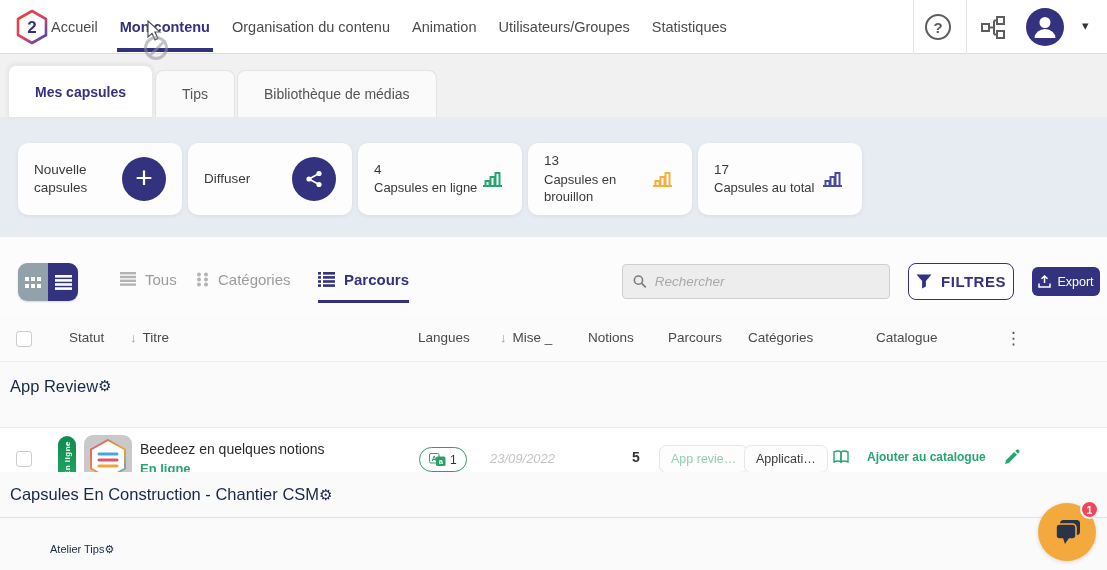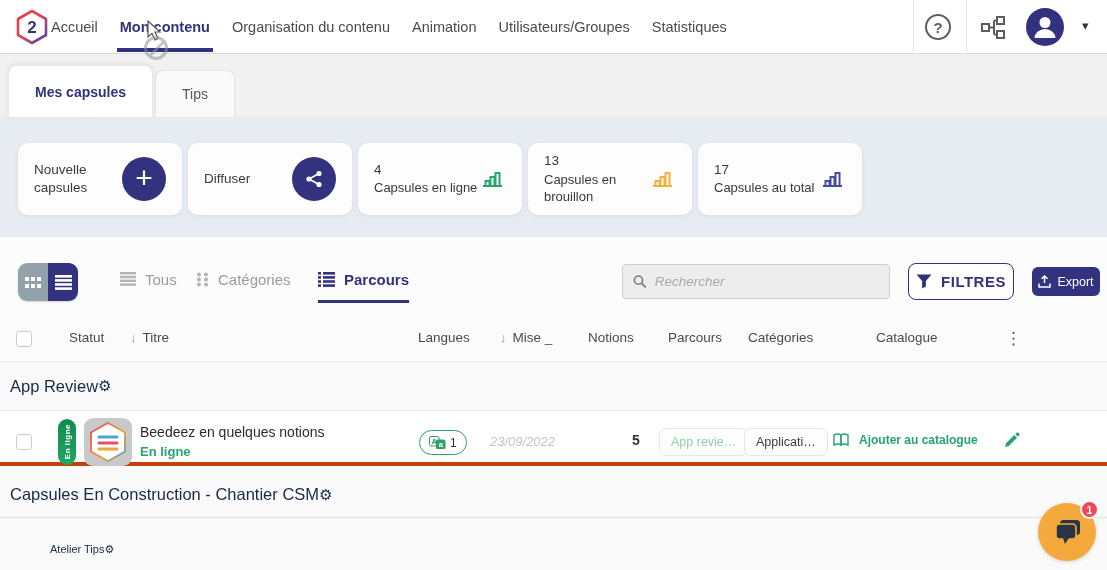--- a/index.html
+++ b/index.html
@@ -63,34 +63,34 @@
 
   .group { position:absolute; left:0; width:1107px; display:flex; align-items:center; padding-left:10px; color:#182848; background:#fafafa; }
   .group .gtitle { font-size:16.5px; font-weight:500; }
   .gear { color:#182848; font-size:15px; cursor:pointer; }
   .g1 { top:362px; height:48px; }
   .g2 { top:472px; height:45px; }
   .g3 { top:536px; height:26px; }
   .g3 .gtitle { font-size:11px; font-weight:400;margin-left:40px; }
   .g3 .gear { font-size:11px; }
 
-  .row { position:absolute; top:410px; left:0; width:1107px; height:56px; background:#fff; border-top:1px solid #ececec; border-bottom:4px solid #c2410c; }
+  .row { position:absolute; top:427px; left:0; width:1107px; height:56px; background:#fff; border-top:1px solid #ececec; border-bottom:4px solid #c2410c; }
   .vbadge { position:absolute; left:58px; top:8px; width:18px; height:46px; border-radius:9px; background:linear-gradient(#0f8a4e,#22a863); display:flex; align-items:center; justify-content:center; }
   .vbadge span { writing-mode:vertical-rl; transform:rotate(180deg); color:#fff; font-size:8px; font-weight:700; letter-spacing:.5px; }
   .thumb { position:absolute; left:84px; top:7px; width:48px; height:48px; border-radius:9px; background:#c9c9c9; display:flex; align-items:center; justify-content:center; cursor:pointer; }
   .titleblock { position:absolute; left:140px; top:13px; cursor:pointer; }
   .rtitle { font-size:14px; color:#2b2b2b; margin-bottom:4px; }
   .rstatus { font-size:13px; color:#27a56f; font-weight:600; }
   .langpill { position:absolute; left:419px; top:19px; height:25px; padding:0 9px; border:1.5px solid #2f9e68; border-radius:13px; display:flex; align-items:center; gap:4px; font-size:12px; color:#333; }
   .rdate { position:absolute; left:490px; top:23px; font-style:italic; font-size:13px; color:#c4c4c4; }
   .rnotions { position:absolute; left:632px; top:21px; font-size:14px; color:#333; font-weight:600; }
   .chip { position:absolute; top:17px; height:28px; padding:0 11px; border:1px solid #e6e6e6; border-radius:7px; background:#fdfdfd; display:flex; align-items:center; font-size:12.5px; cursor:pointer; white-space:nowrap; }
   .chip1 { left:659px; color:#93cfae; }
   .chip2 { left:744px; color:#3c3c3c; }
-  .catlink { position:absolute; left:833px; top:22px; display:flex; align-items:center; gap:10px; color:#27a56f; font-size:12px; font-weight:700; cursor:pointer; }
+  .catlink { position:absolute; left:833px; top:22px; display:flex; align-items:center; gap:18px; color:#27a56f; font-size:12px; font-weight:700; cursor:pointer; }
   .pencil { position:absolute; left:1002px; top:19px; cursor:pointer; }
 
   .hdivider { position:absolute; top:517px; left:0; width:1107px; height:1px; background:#e2e2e2; }
 
   
   .chat { position:absolute; left:1038px; top:503px; width:58px; height:58px; border-radius:50%; background:#f3a93c; display:flex; align-items:center; justify-content:center; cursor:pointer; z-index:30; box-shadow:0 1px 4px rgba(0,0,0,.15); }
   .chat-badge { position:absolute; right:-3px; top:-3px; width:19px; height:19px; border-radius:50%; background:#f0465a; border:2px solid #fafafa; color:#fff; font-size:10.5px; font-weight:700; display:flex; align-items:center; justify-content:center; }
 </style>
 </head>
 <body>
@@ -145,20 +145,23 @@
     <path d="M2 1 L2 17 L6 13.5 L9 20 L12 18.5 L9 12 L14 12 Z" fill="#fff" stroke="#555" stroke-width="1.2"></path>
   </svg>
   <div class="blocked"></div>
 
   <div class="tabbar">
     <div class="tab active">
         <span>Mes capsules</span>
       </div>
     <div class="tab">
         <span>Tips</span>
+      </div>
+    <div class="tab">
+        <span>Bibliothèque de médias</span>
       </div>
   </div>
 
   <div class="cards">
     <div class="card" style="left:18px">
       <span class="lbl">Nouvelle capsules</span>
       <span class="circle-btn">
           <span class="plus">+</span>
         </span>
     </div>

